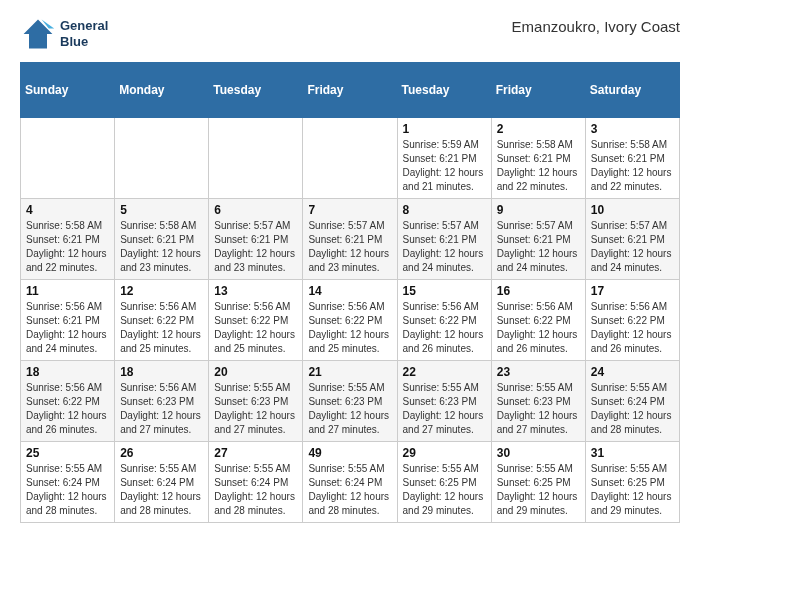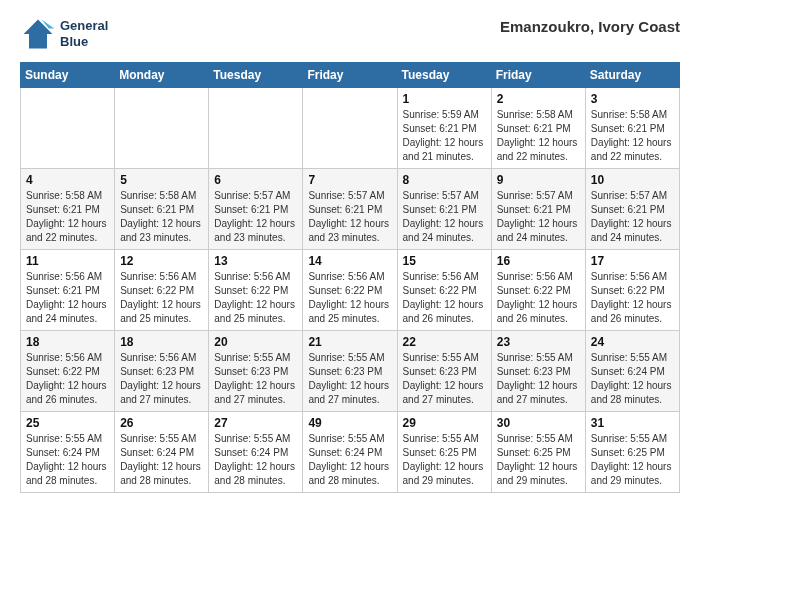--- a/index.html
+++ b/index.html
@@ -43,33 +43,32 @@
     .month-title {
       font-size: 36px;
       font-weight: bold;
       color: #1a3a5c;
       line-height: 1;
     }
     .location {
       font-size: 15px;
       color: #333;
       margin-top: 2px;
-      font-weight: bold;
     }
     .calendar {
       width: 100%;
       border-collapse: collapse;
       border: 1px solid #bbb;
     }
     .calendar th {
       background: #2e6da4;
       color: #fff;
       font-size: 12px;
       font-weight: bold;
-      padding: 5px 4px;
+      padding: 20px 4px;
       text-align: left;
       border: 1px solid #2e6da4;
     }
     .calendar td {
       vertical-align: top;
       border: 1px solid #ccc;
       padding: 4px 5px;
       width: calc(100% / 7);
       min-height: 80px;
       font-size: 10.5px;

